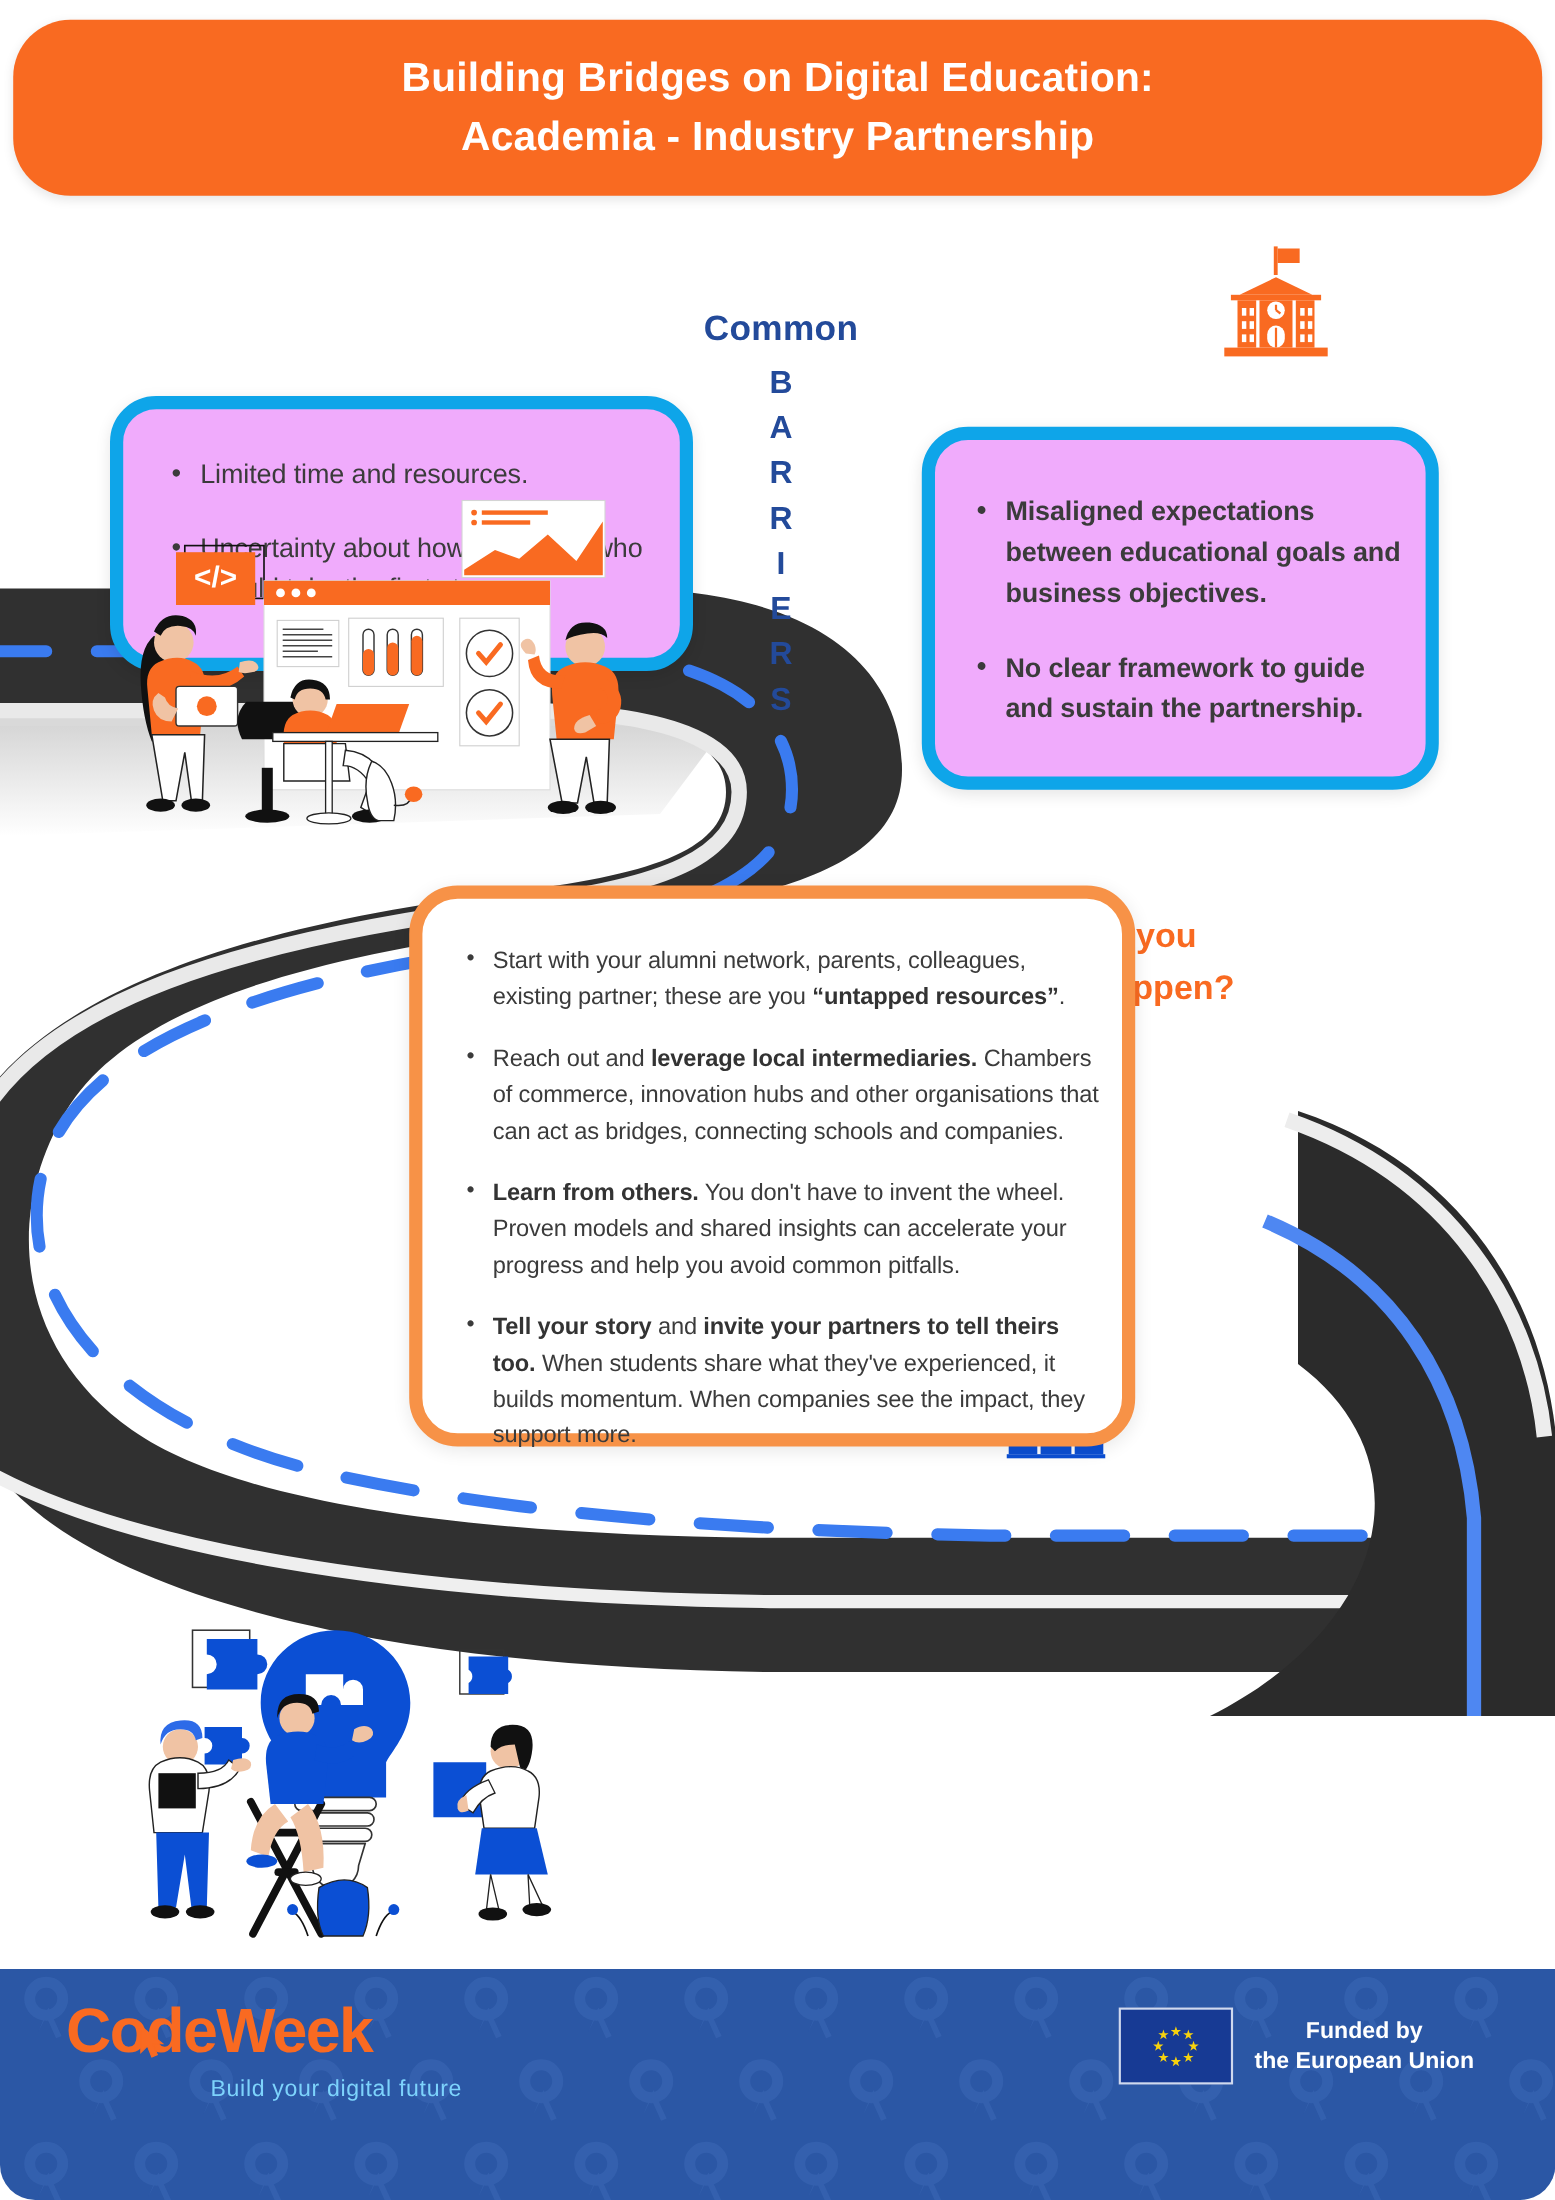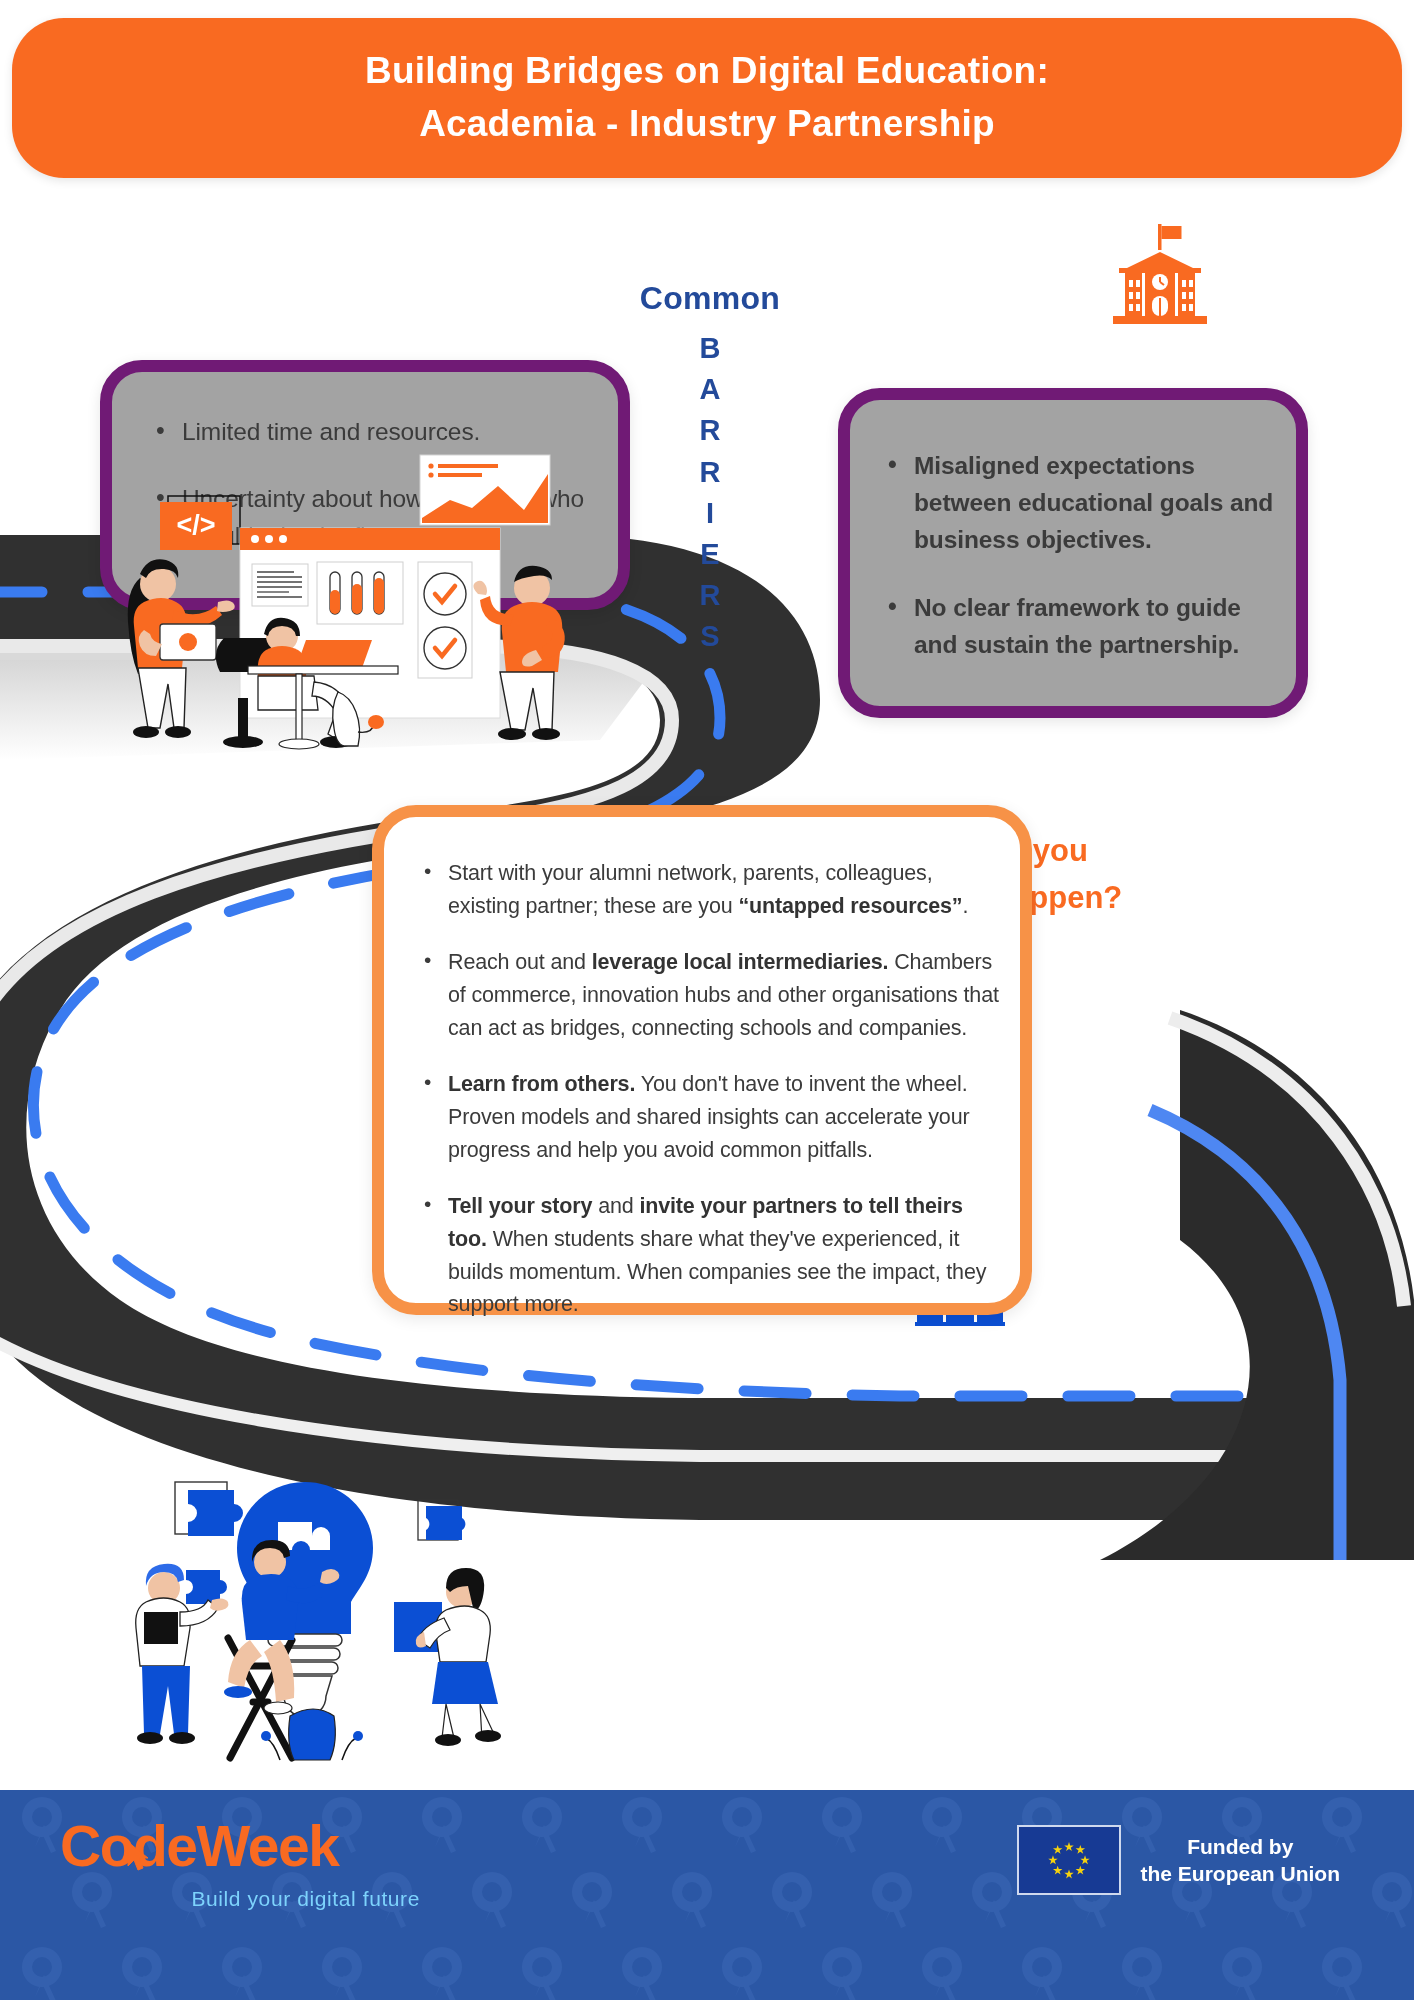--- a/index.html
+++ b/index.html
@@ -9,20 +9,21 @@
     overflow: hidden;
     background: #ffffff;
     font-family: "Liberation Sans", sans-serif;
   }
   #poster {
     position: relative;
     width: 1414px;
     height: 2000px;
     background: #ffffff;
     overflow: hidden;
+    border-radius: 32px;
   }
 
   
   .header-banner {
     position: absolute;
     left: 12px;
     top: 18px;
     width: 1390px;
     height: 160px;
     background: #F96A21;
@@ -74,22 +75,22 @@
   }
   .barriers-head .vstack span {
     font-size: 29px;
     font-weight: bold;
     line-height: 1.42;
   }
 
   
   .box-blue {
     position: absolute;
-    background: #a3a3a3;
-    border: 12px solid #701a75;
+    background: #f0abfc;
+    border: 12px solid #0ea5e9;
     border-radius: 42px;
     box-shadow: 0 4px 14px rgba(0,0,0,0.10);
   }
   #box-left { left: 100px; top: 360px; width: 530px; height: 250px; }
   #box-right { left: 838px; top: 388px; width: 470px; height: 330px; }
 
   .bullets {
     list-style: none;
     margin: 0;
     padding: 0;

